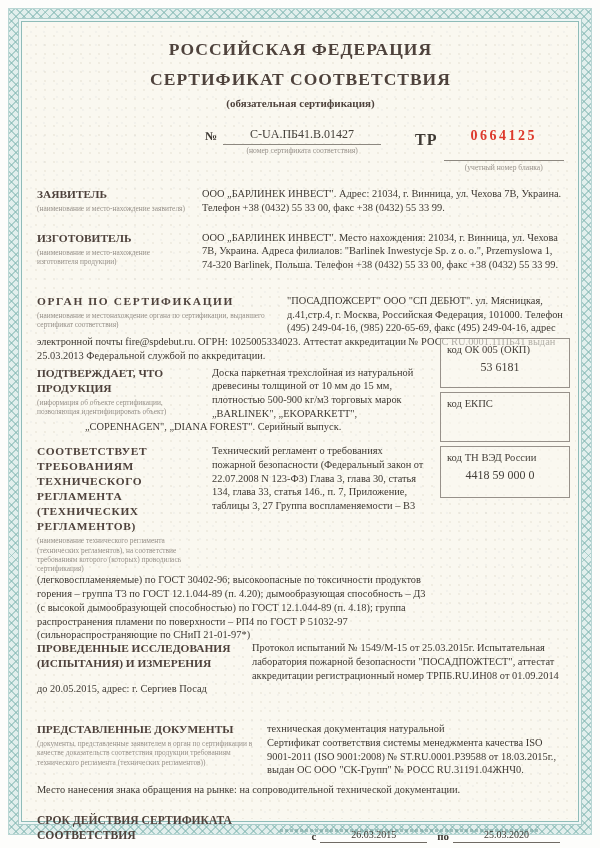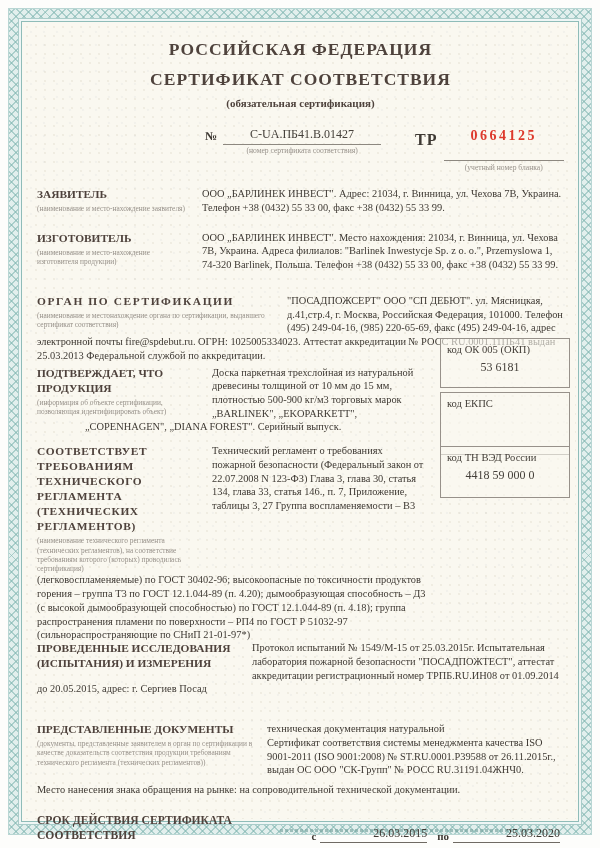--- a/index.html
+++ b/index.html
@@ -61,31 +61,31 @@
   .body-txt { font-size:10.4px; color:#3e3933; }
   .sp { letter-spacing:1.6px; }
 
   .w165 { width:165px; } .w175 { width:175px; } .w250 { width:250px; } .w215 { width:215px; } .w230 { width:230px; }
 
   
   .codebox { position:absolute; right:6px; width:130px; border:1px solid #97918a; padding:4px 16px 3px 6px; background:rgba(250,248,240,.6); }
   .codebox .cl { font-size:10.6px; color:#45403a; }
   .codebox .cv { font-size:12px; text-align:center; margin-top:3px; color:#45403a; }
   #box-okp { top:314px; height:50px; }
-  #box-ekps { top:368px; height:63px; }
+  #box-ekps { top:368px; height:50px; }
   #box-tnved { top:422px; height:52px; }
 
   .overlap-line { margin-bottom:-11px; }
 
   .mark-note { clear:both; margin-top:6px; font-size:10.4px; }
 
   .validity { clear:both; display:flex; align-items:flex-end; margin-top:16px; }
   .validity .vt { font-weight:bold; font-size:11.6px; color:#4e423c; }
   .validity .pre { font-weight:bold; font-size:11px; margin-left:6px; }
-  .vcell { width:118px; text-align:right; font-size:12px; border-bottom:1px solid #6f6a63; margin:0 4px; padding-bottom:1px; }
+  .vcell { width:118px; text-align:center; font-size:10px; border-bottom:1px solid #6f6a63; margin:0 4px; padding-bottom:1px; }
 
   
   .bottom { position:relative; height:158px; margin-top:8px; }
   .stamp { position:absolute; left:-4px; top:-4px; width:172px; height:172px; transform:rotate(-10deg); opacity:.92; }
 
   .sign-rows { margin-left:180px; padding-top:8px; }
   .srow { display:flex; align-items:flex-start; }
   .role { width:178px; }
   .role .r { font-size:10.8px; color:#3e3933; border-bottom:1px solid #b5afa6; padding-bottom:2px; }
   .sig { width:120px; margin-left:4px; }
@@ -169,21 +169,21 @@
       </div>
       <div class="body-txt">Протокол испытаний № 1549/М-15 от 25.03.2015г. Испытательная лаборатория пожарной безопасности "ПОСАДПОЖТЕСТ", аттестат аккредитации регистрационный номер ТРПБ.RU.ИН08 от 01.09.2014 до 20.05.2015, адрес: г. Сергиев Посад</div>
     </div>
 
     <div class="sec" style="margin-top:26px;">
       <div class="lbl w230">
         <div class="t">ПРЕДСТАВЛЕННЫЕ ДОКУМЕНТЫ</div>
         <div class="c">(документы, представленные заявителем в орган по сертификации в качестве доказательств соответствия продукции требованиям технического регламента (технических регламентов))</div>
       </div>
       <div class="body-txt">техническая документация натуральной</div>
-      <div class="body-txt">Сертификат соответствия системы менеджмента качества ISO 9001-2011 (ISO 9001:2008) № ST.RU.0001.Р39588 от 26.11.2015г., выдан ОС ООО "СК-Групп" № РОСС RU.31191.04ЖНЧ0.</div>
+      <div class="body-txt">Сертификат соответствия системы менеджмента качества ISO 9001-2011 (ISO 9001:2008) № ST.RU.0001.Р39588 от 18.03.2015г., выдан ОС ООО "СК-Групп" № РОСС RU.31191.04ЖНЧ0.</div>
       <div class="mark-note">Место нанесения знака обращения на рынке: на сопроводительной технической документации.</div>
     </div>
 
     <div class="validity">
       <span class="vt">СРОК ДЕЙСТВИЯ СЕРТИФИКАТА СООТВЕТСТВИЯ</span>
       <span class="pre">с</span>
       <span class="vcell">26.03.2015</span>
       <span class="pre">по</span>
       <span class="vcell">25.03.2020</span>
     </div>

